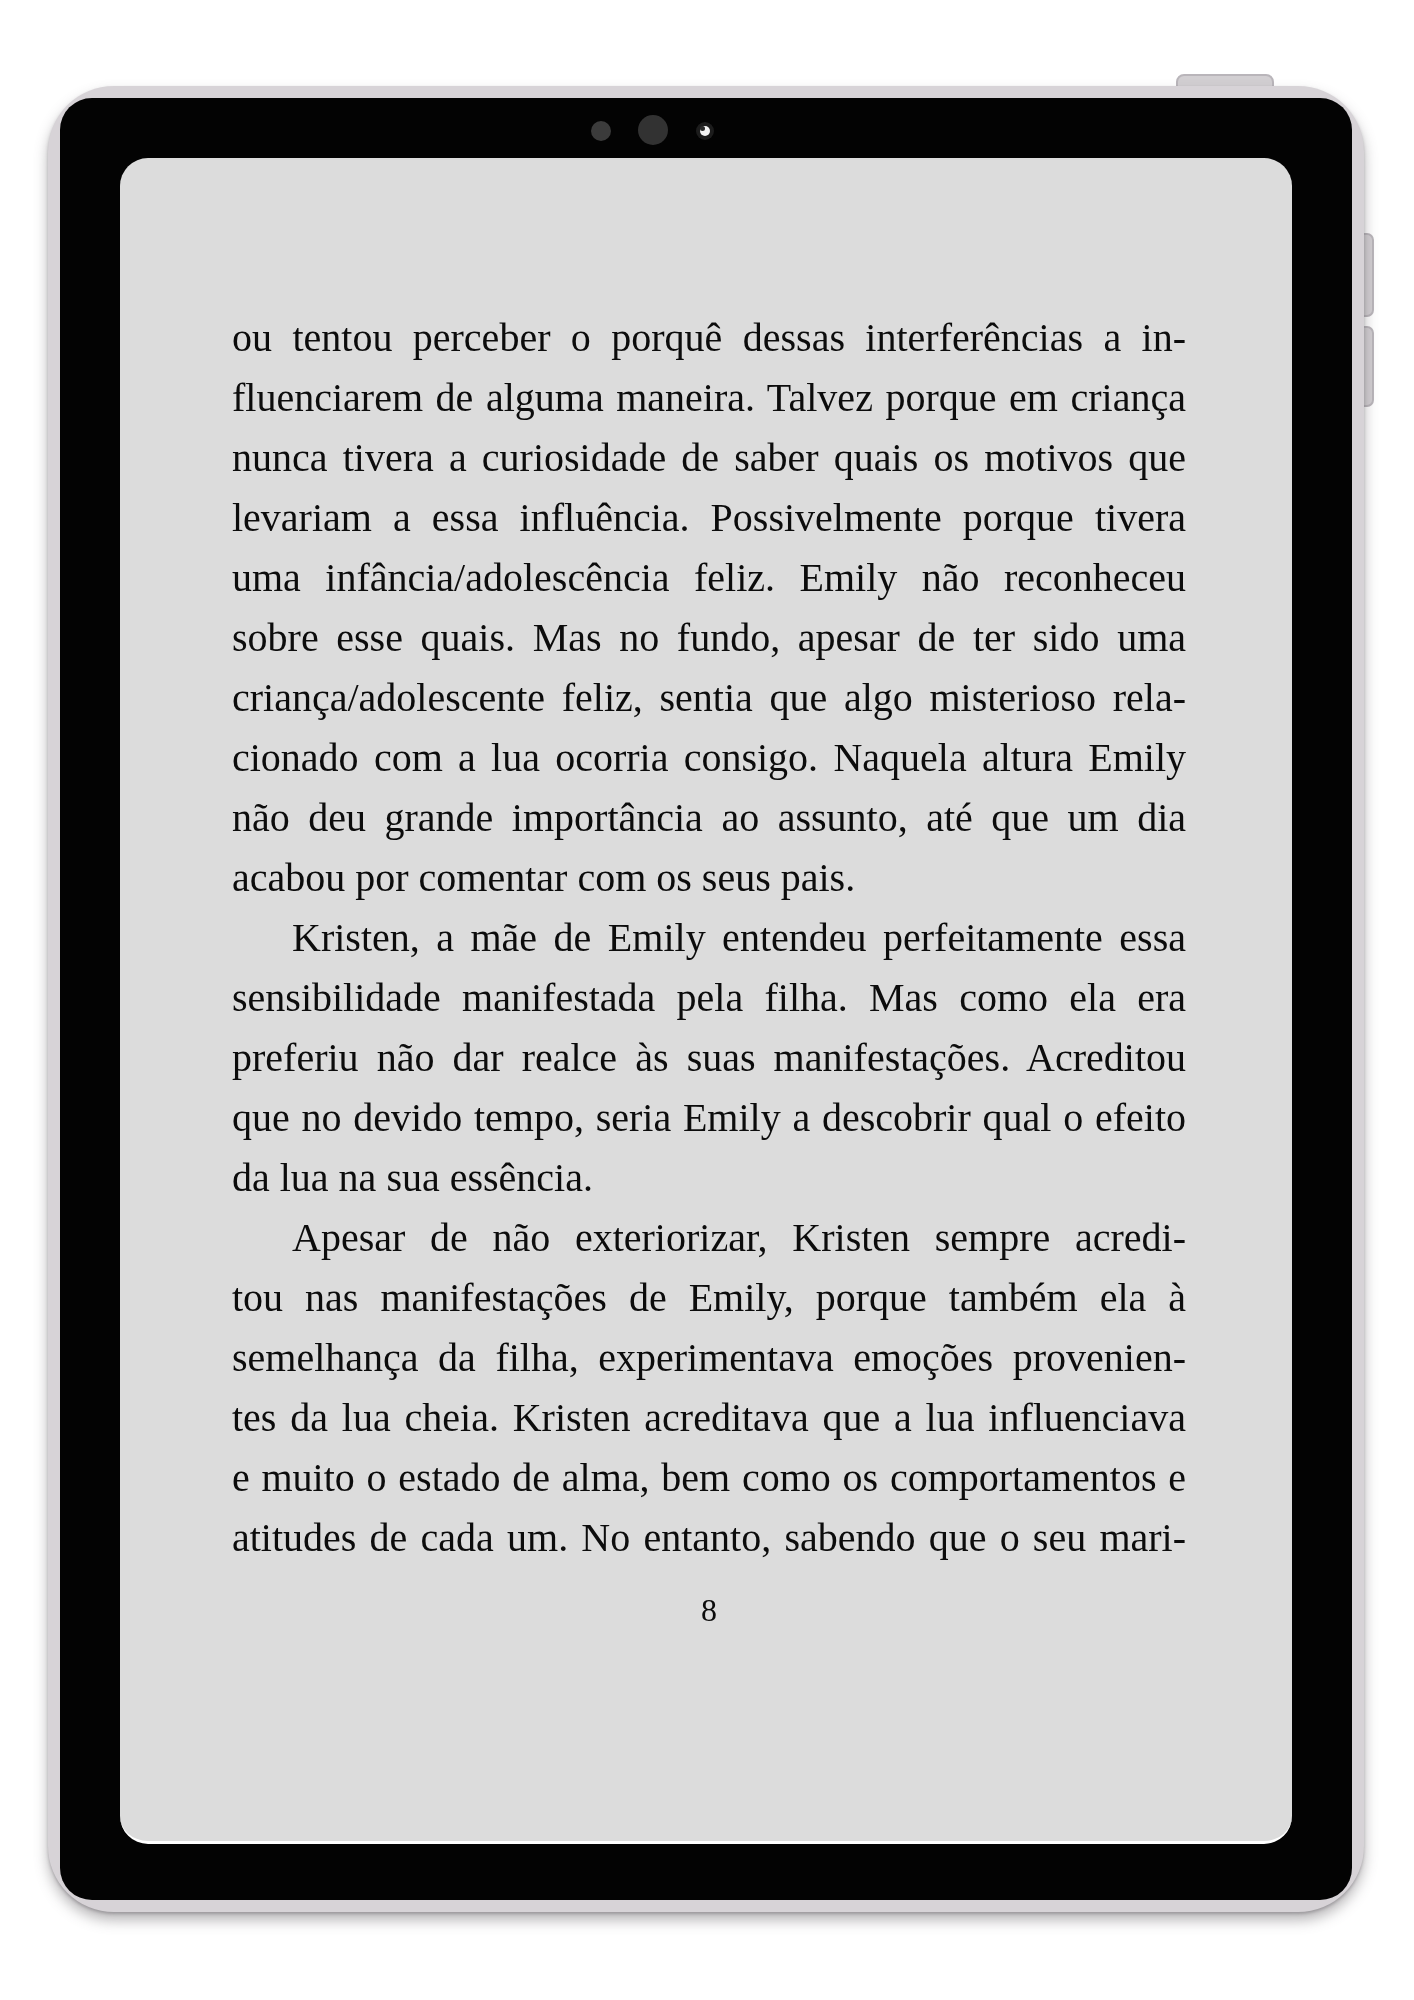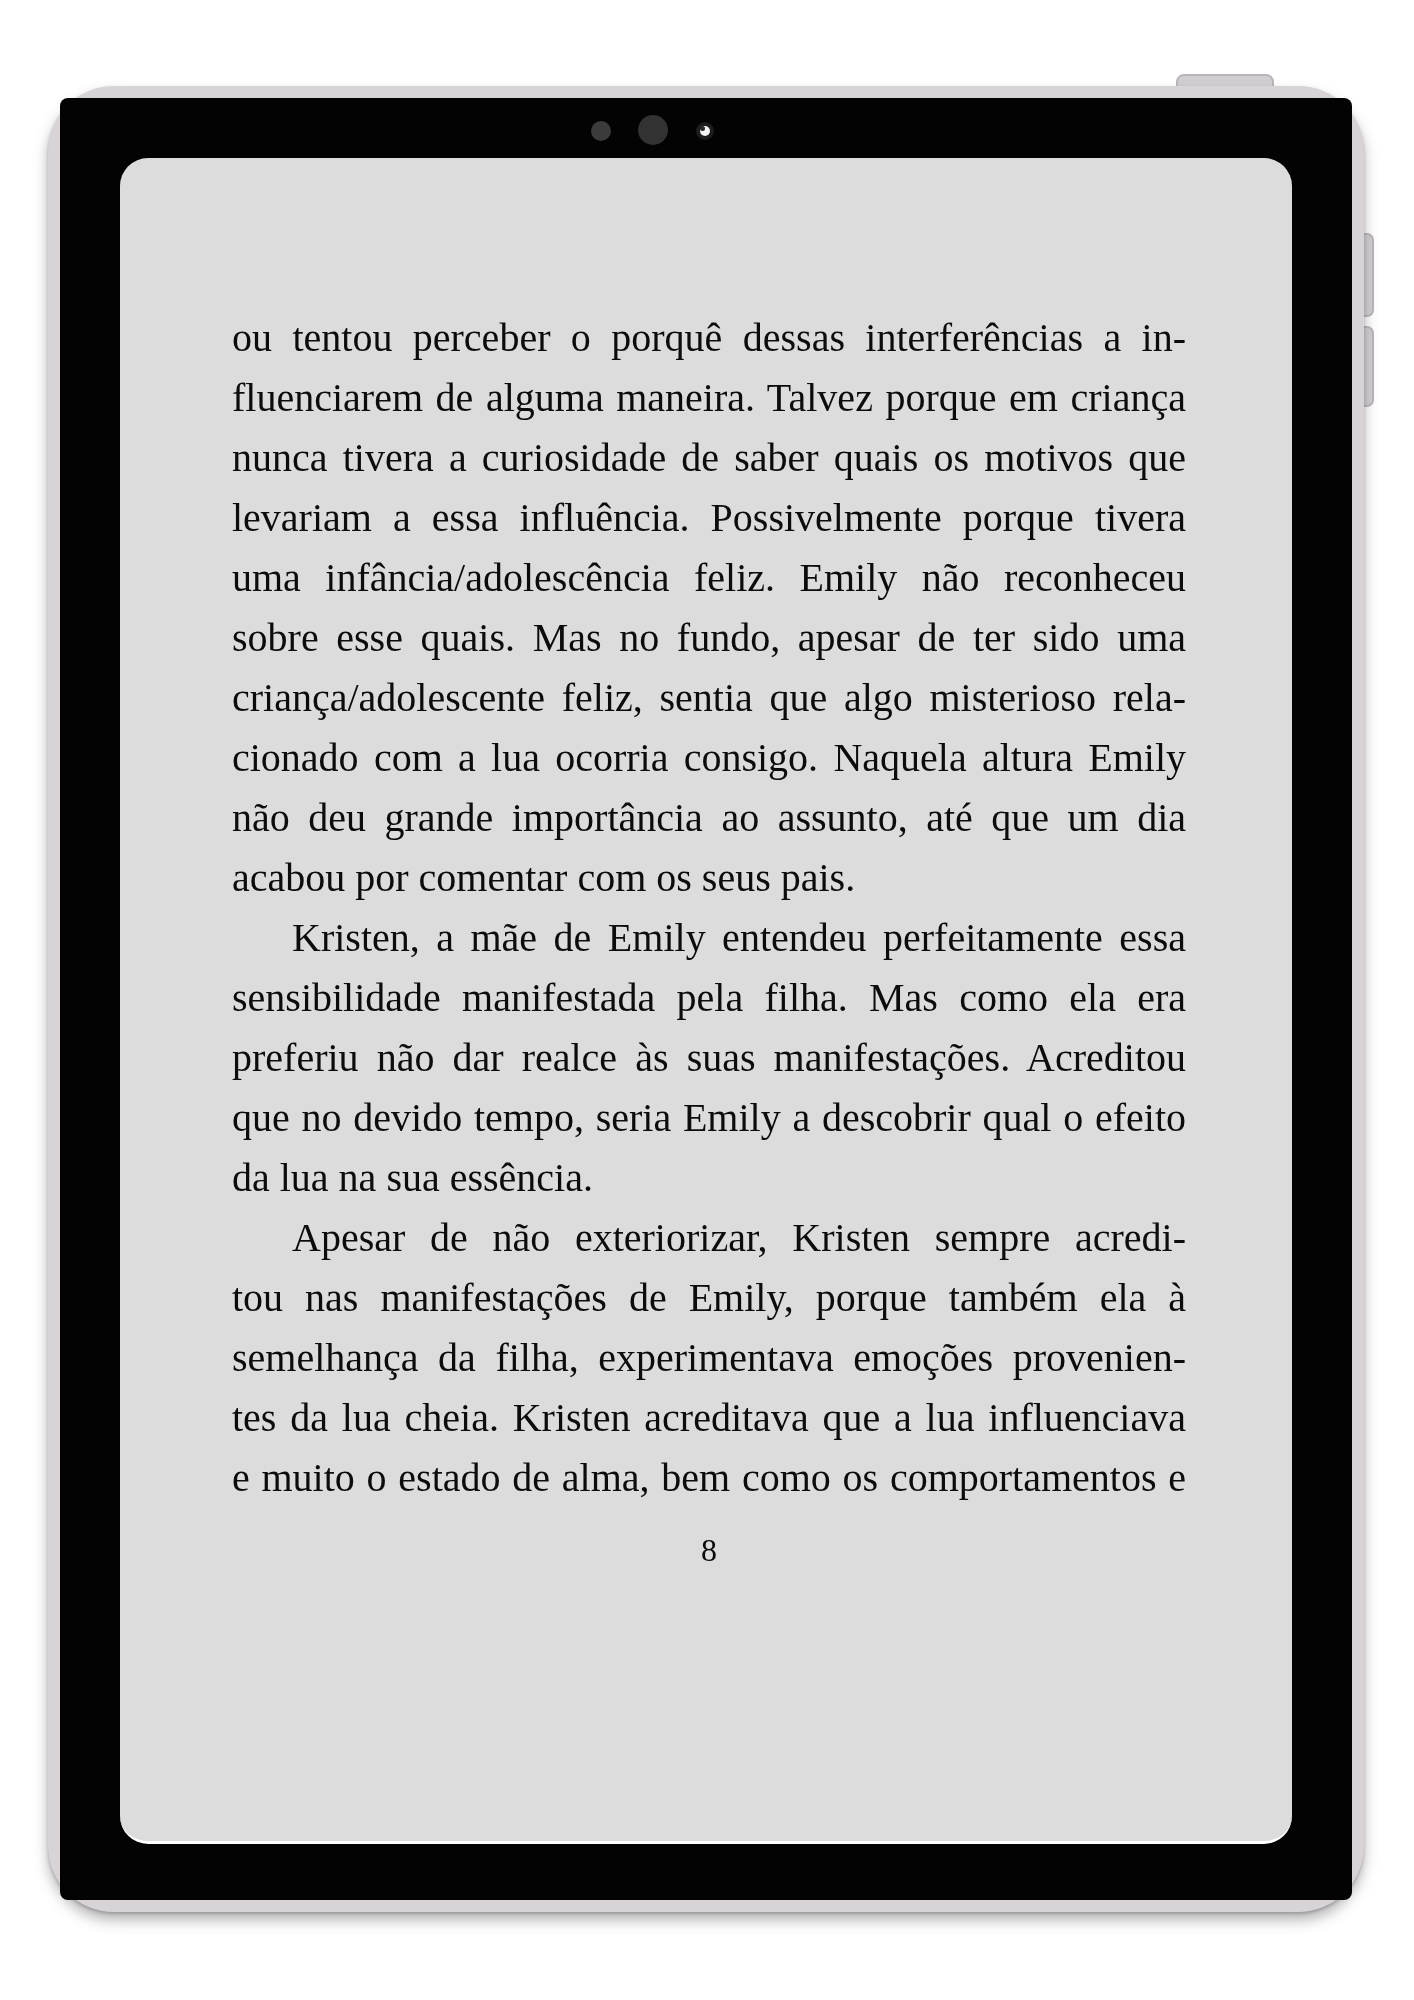--- a/index.html
+++ b/index.html
@@ -20,21 +20,21 @@
   .vol-down{left:1348px;top:326px;width:22px;height:77px;border-radius:7px;}
 
   
   .tablet{
     position:absolute;left:48px;top:86px;width:1316px;height:1826px;
     background:var(--frame,#d7d3d7);border-radius:66px;z-index:1;
     box-shadow:0 8px 14px rgba(95,90,96,0.45), 0 2px 3px rgba(95,90,96,0.35);
   }
   .bezel{
     position:absolute;left:12px;top:12px;right:12px;bottom:12px;
-    background:var(--bezel,#030303);border-radius:8px;
+    background:var(--bezel,#030303);border-radius:32px;
   }
   
   .cam-dot{position:absolute;border-radius:50%;}
   .dot-small{left:531px;top:23px;width:20px;height:20px;background:#3b3b3b;}
   .dot-large{left:578px;top:17px;width:30px;height:30px;background:#323232;}
   .cam-lens{
     position:absolute;left:636px;top:24px;width:18px;height:18px;border-radius:50%;
     background:#1c1c1c;
   }
   .lens-glint{
@@ -100,19 +100,20 @@
           <div class="line jl indent">Kristen, a mãe de Emily entendeu perfeitamente essa</div>
           <div class="line jl">sensibilidade manifestada pela filha. Mas como ela era</div>
           <div class="line jl">preferiu não dar realce às suas manifestações. Acreditou</div>
           <div class="line jl">que no devido tempo, seria Emily a descobrir qual o efeito</div>
           <div class="line plain">da lua na sua essência.</div>
           <div class="line jl indent">Apesar de não exteriorizar, Kristen sempre acredi-</div>
           <div class="line jl">tou nas manifestações de Emily, porque também ela à</div>
           <div class="line jl">semelhança da filha, experimentava emoções provenien-</div>
           <div class="line jl">tes da lua cheia. Kristen acreditava que a lua influenciava</div>
           <div class="line jl">e muito o estado de alma, bem como os comportamentos e</div>
+          <div class="line jl">atitudes de cada um. No entanto, sabendo que o seu mari-</div>
           <div class="pagenum">8</div>
         </div>
       </div>
 
     </div>
   </div>
 </div>
 
 </body></html>

